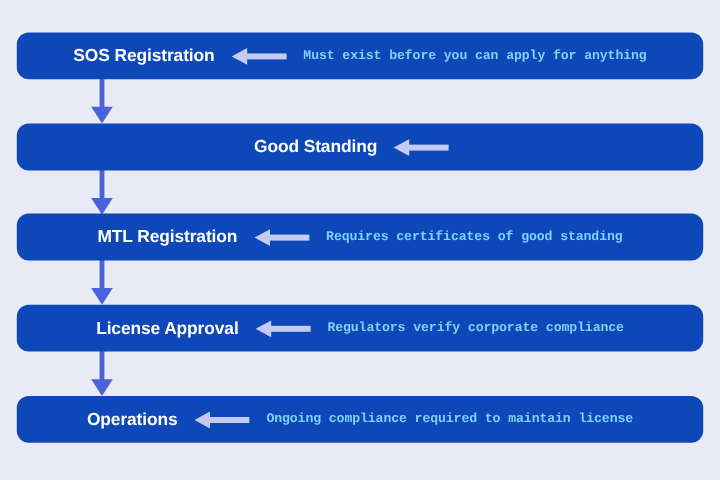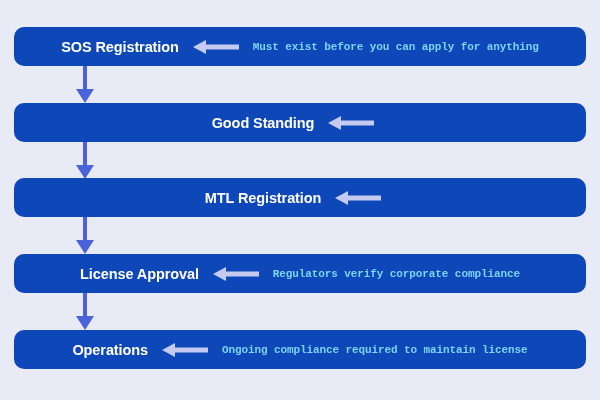--- a/index.html
+++ b/index.html
@@ -101,20 +101,21 @@
       <rect x="12" y="5.5" width="34" height="5" fill="#c5cbf0"></rect>
     </svg>
   </div>
 
   <div class="flow-row" style="top:178px;">
     <span class="stage-label">MTL Registration</span>
     <svg class="arrow-glyph" viewBox="0 0 46 16" xmlns="http://www.w3.org/2000/svg">
       <polygon points="0,8 13,1 13,15" fill="#c5cbf0"></polygon>
       <rect x="12" y="5.5" width="34" height="5" fill="#c5cbf0"></rect>
     </svg>
+    <span class="desc-label">Requires certificates of good standing</span>
   </div>
 
   <div class="flow-row" style="top:254px;">
     <span class="stage-label">License Approval</span>
     <svg class="arrow-glyph" viewBox="0 0 46 16" xmlns="http://www.w3.org/2000/svg">
       <polygon points="0,8 13,1 13,15" fill="#c5cbf0"></polygon>
       <rect x="12" y="5.5" width="34" height="5" fill="#c5cbf0"></rect>
     </svg>
     <span class="desc-label">Regulators verify corporate compliance</span>
   </div>

